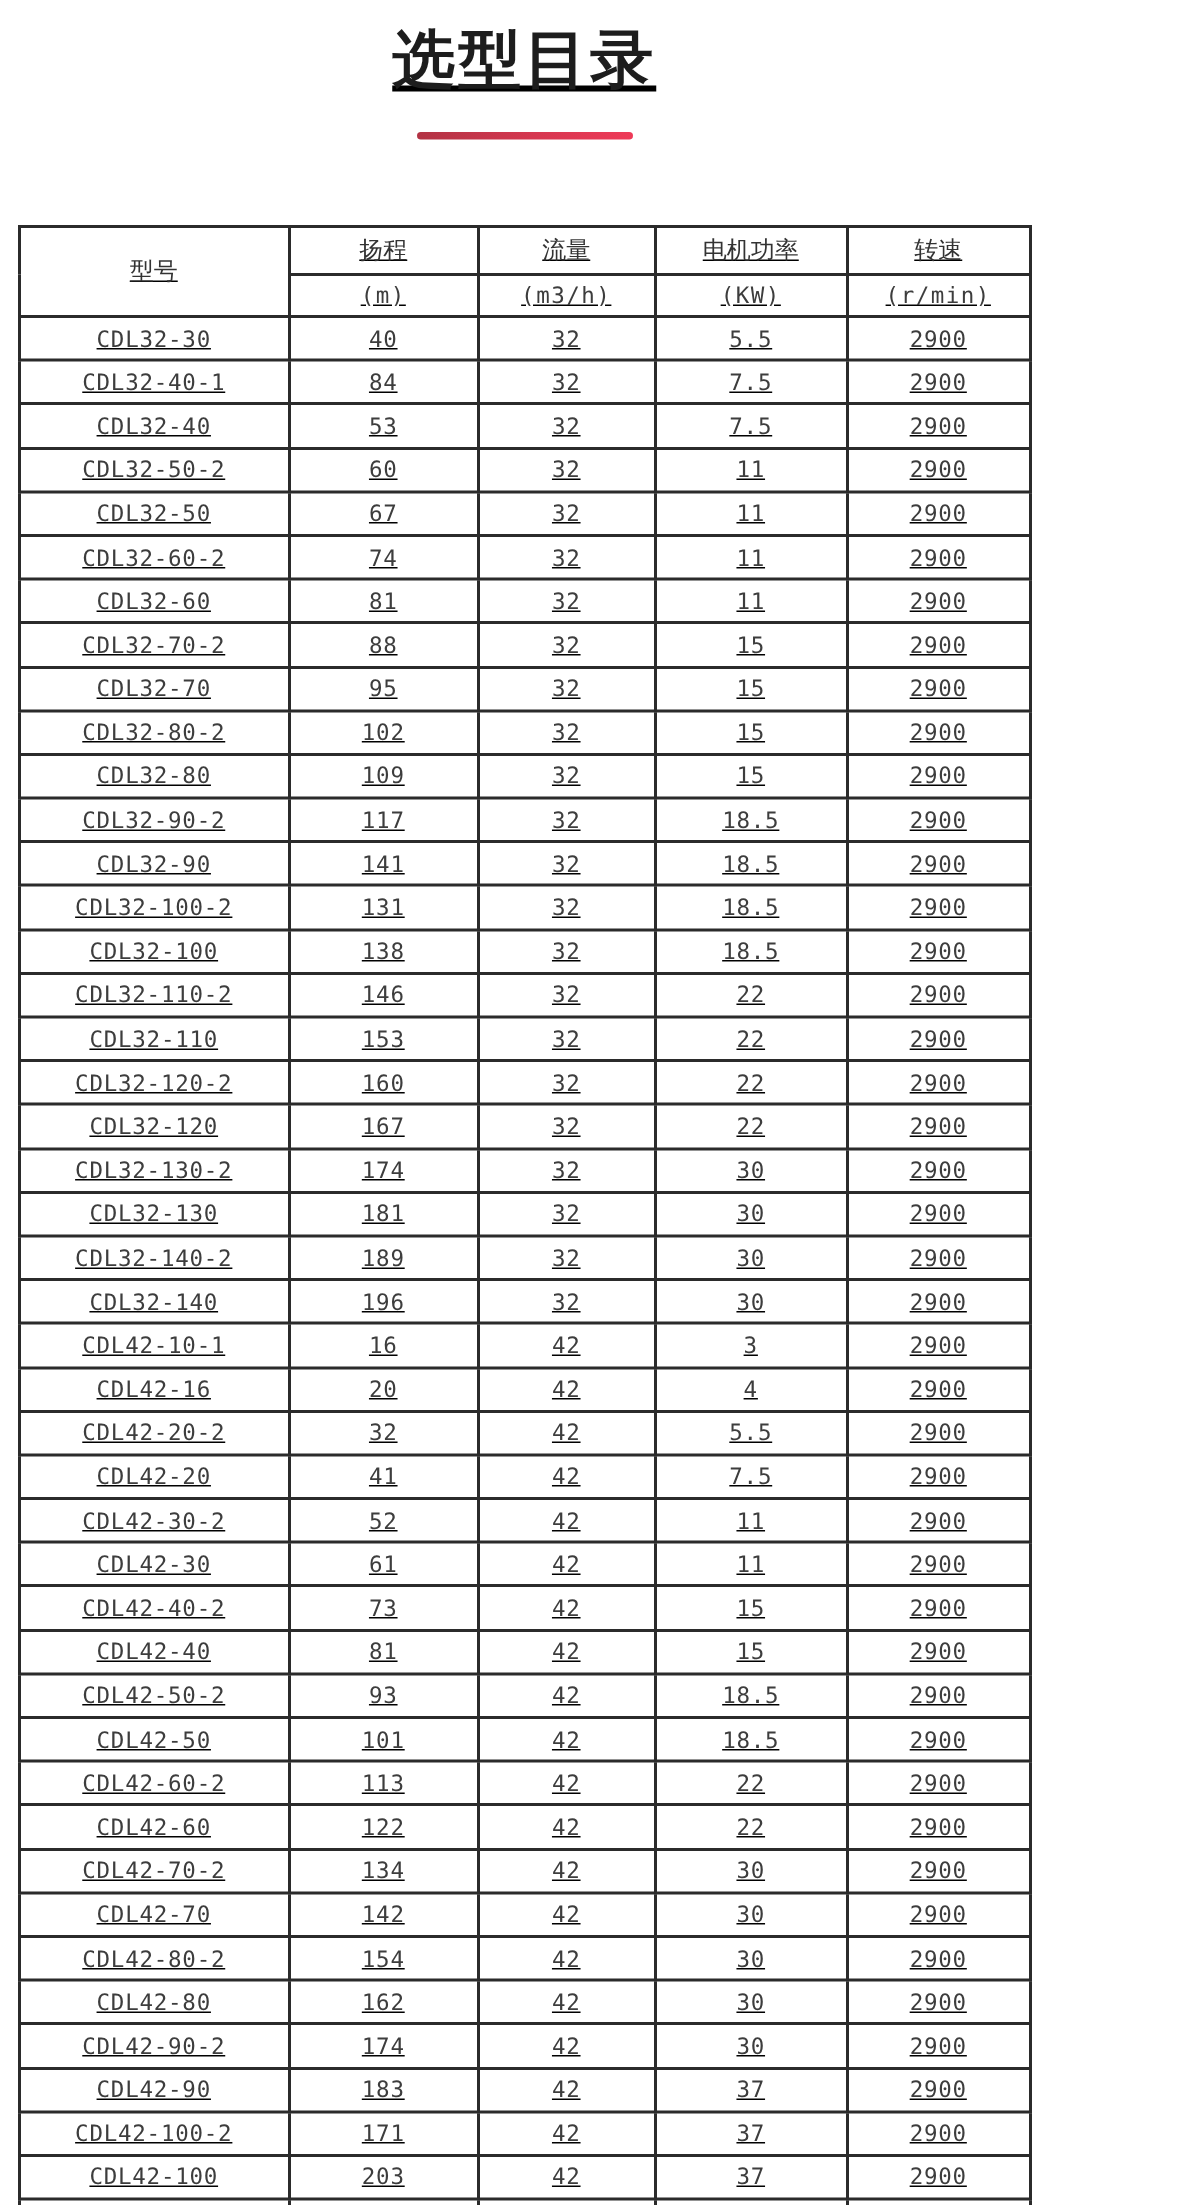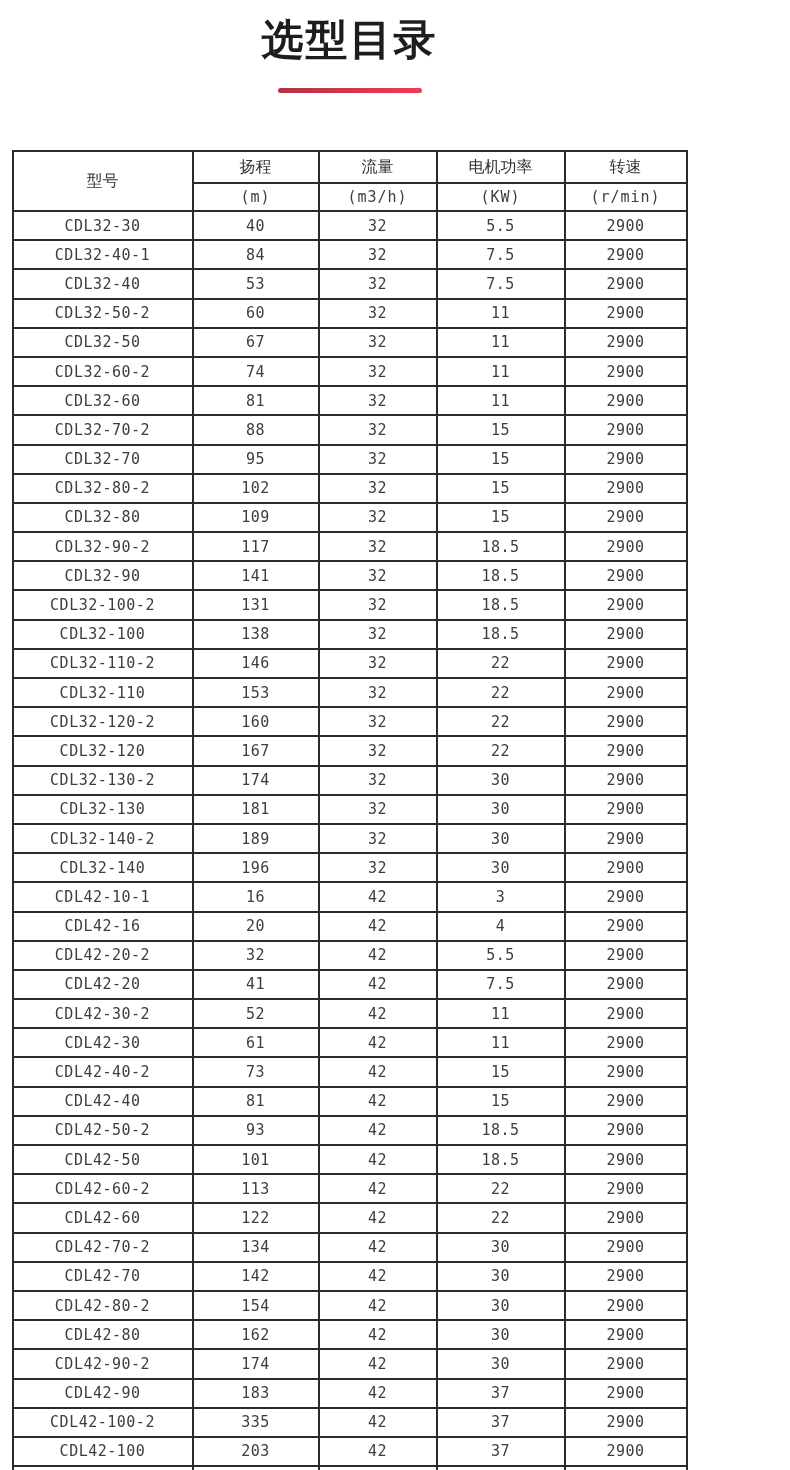--- a/index.html
+++ b/index.html
@@ -7,20 +7,21 @@
   body {
     width: 790px; height: 1470px;
     overflow: hidden;
     font-family: "DejaVu Sans", sans-serif;
   }
   .page {
     width: 699px; height: 1470px;
     overflow: hidden;
     background: #ffffff;
     position: relative;
+    text-decoration: underline;
   }
   .title-wrap { text-align: center; padding-top: 16px; }
   .page-title {
     font-size: 42px;
     line-height: 48px;
     font-weight: 700;
     color: #1d1d1d;
     letter-spacing: 2px;
     font-family: "DejaVu Sans", sans-serif;
   }
@@ -383,21 +384,21 @@
         </tr>
         <tr>
           <td>CDL42-90</td>
           <td>183</td>
           <td>42</td>
           <td>37</td>
           <td>2900</td>
         </tr>
         <tr>
           <td>CDL42-100-2</td>
-          <td>335</td>
+          <td>171</td>
           <td>42</td>
           <td>37</td>
           <td>2900</td>
         </tr>
         <tr>
           <td>CDL42-100</td>
           <td>203</td>
           <td>42</td>
           <td>37</td>
           <td>2900</td>

